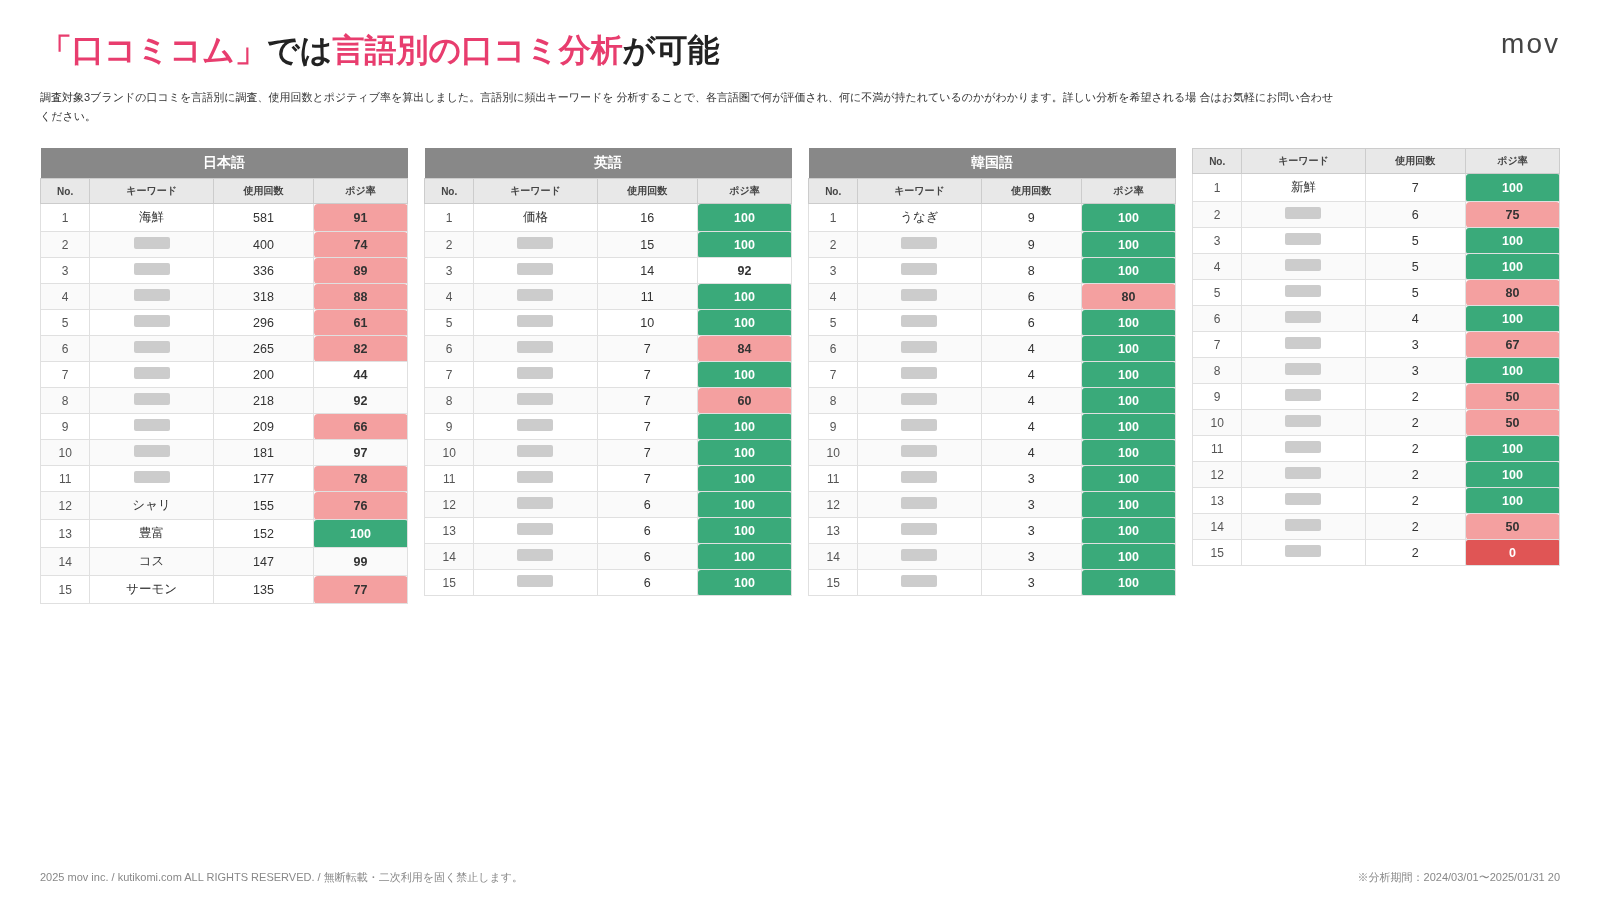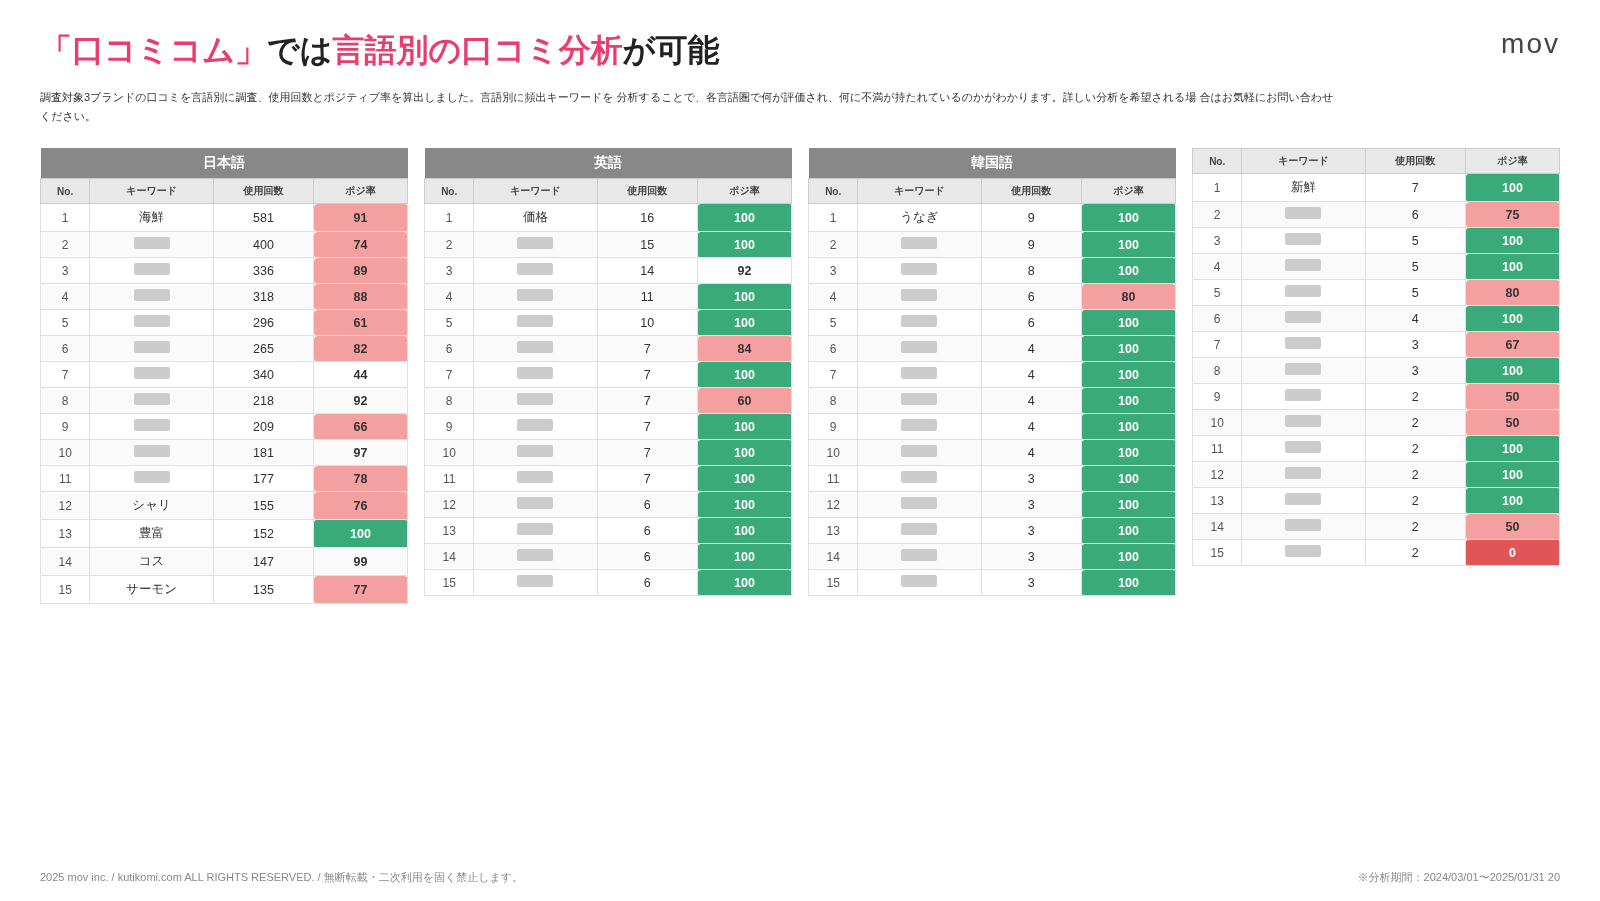--- a/index.html
+++ b/index.html
@@ -220,21 +220,21 @@
           </tr>
           <tr>
             <td class="td-no">6</td>
             <td class="td-keyword"><span class="blurred-sm"></span></td>
             <td class="td-count">265</td>
             <td class="td-posi posi-pink-light">82</td>
           </tr>
           <tr>
             <td class="td-no">7</td>
             <td class="td-keyword"><span class="blurred-sm"></span></td>
-            <td class="td-count">340</td>
+            <td class="td-count">200</td>
             <td class="td-posi posi-neutral">44</td>
           </tr>
           <tr>
             <td class="td-no">8</td>
             <td class="td-keyword"><span class="blurred-sm"></span></td>
             <td class="td-count">218</td>
             <td class="td-posi posi-neutral">92</td>
           </tr>
           <tr>
             <td class="td-no">9</td>

